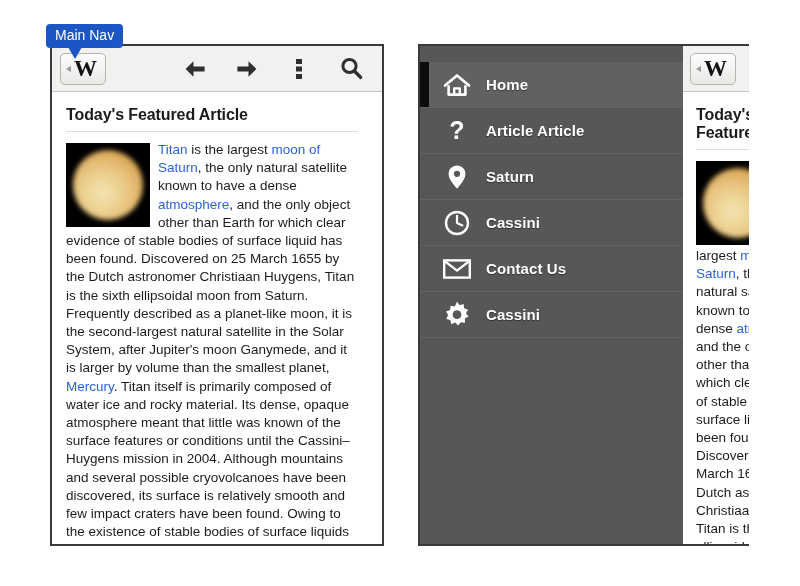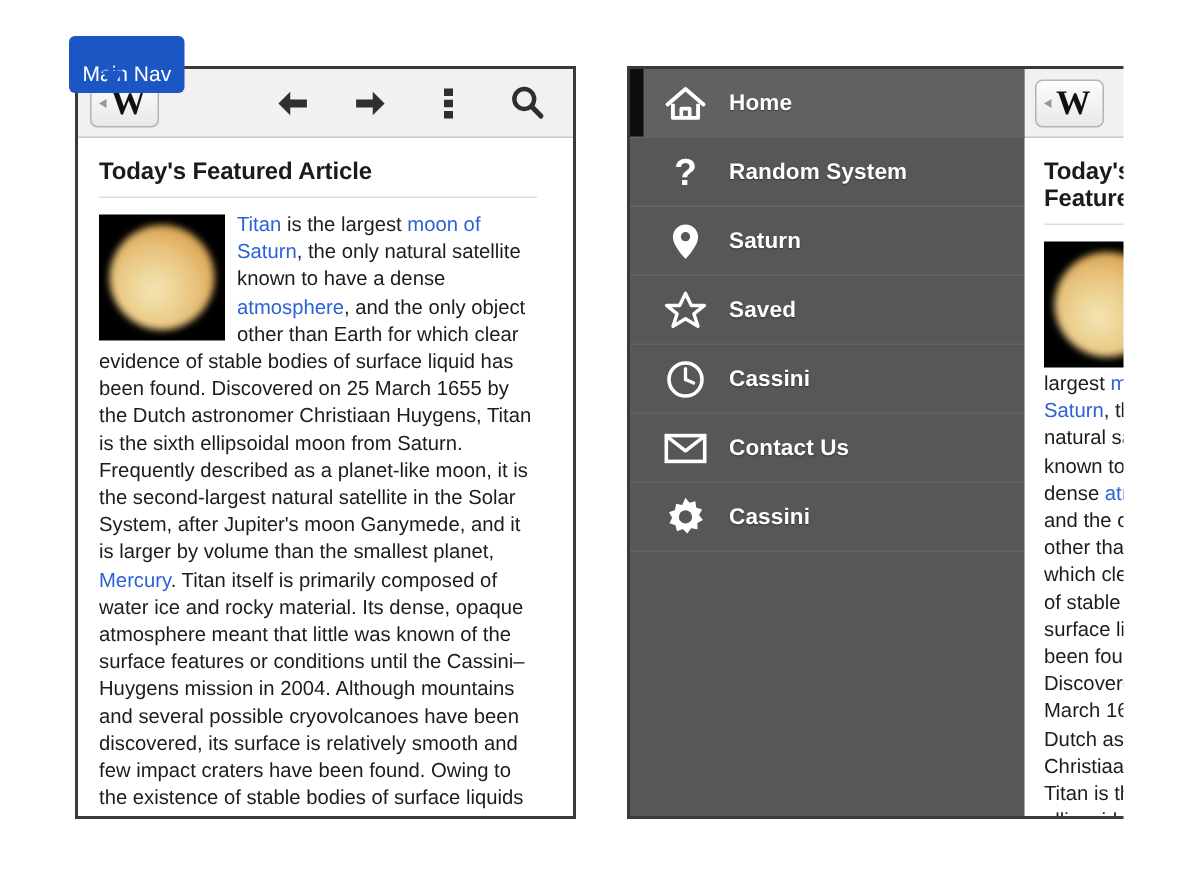--- a/index.html
+++ b/index.html
@@ -21,21 +21,21 @@
 
   
   .callout {
     position: absolute;
     left: 46px;
     top: 24px;
     background: #1c56c4;
     color: #ffffff;
     font-size: 14px;
     font-family: "Liberation Sans", sans-serif;
-    padding: 17px 9px 4px 9px;
+    padding: 3px 9px 4px 9px;
     border-radius: 4px;
     line-height: 17px;
     white-space: nowrap;
     z-index: 40;
   }
   .callout-tip {
     position: absolute;
     left: 68px;
     top: 47px;
     width: 0;
@@ -190,21 +190,21 @@
   }
   .nav-item {
     position: relative;
     height: 46px;
     display: flex;
     align-items: center;
     border-bottom: 1px solid #646464;
     box-sizing: border-box;
     padding-left: 22px;
   }
-  .nav-item.active { background: #616161; }
+  .nav-item.active { background: #616161; margin-top: 16px; }
   .nav-item.active::before {
     content: "";
     position: absolute;
     left: 0;
     top: 0;
     bottom: 0;
     width: 9px;
     background: #0d0d0d;
   }
   .nav-ico {
@@ -353,41 +353,33 @@
         </span>
         <span class="nav-label">Home</span>
       </div>
 
       <div class="nav-item">
         <span class="nav-ico">
           <svg width="28" height="28" viewBox="0 0 28 28" aria-hidden="true">
             <text x="14" y="22" text-anchor="middle" font-family="Liberation Sans, sans-serif" font-size="25" font-weight="700" fill="#ffffff">?</text>
           </svg>
         </span>
-        <span class="nav-label">Random System</span>
+        <span class="nav-label">Article Article</span>
       </div>
 
       <div class="nav-item">
         <span class="nav-ico">
           <svg width="28" height="28" viewBox="0 0 28 28" aria-hidden="true">
             <path d="M14 2.6 C9.2 2.6 5.6 6.3 5.6 11 C5.6 17.2 14 25.6 14 25.6 C14 25.6 22.4 17.2 22.4 11 C22.4 6.3 18.8 2.6 14 2.6 Z" fill="#ffffff"></path>
             <circle cx="14" cy="10.8" r="3.1" fill="#575757"></circle>
           </svg>
         </span>
         <span class="nav-label">Saturn</span>
       </div>
 
-      <div class="nav-item">
-        <span class="nav-ico">
-          <svg width="30" height="28" viewBox="0 0 30 28" aria-hidden="true">
-            <path d="M15 2.6 L18.9 10.6 L27.6 10.6 L20.6 16.2 L23.3 24.6 L15 19.5 L6.7 24.6 L9.4 16.2 L2.4 10.6 L11.1 10.6 Z" fill="none" stroke="#ffffff" stroke-width="2.3" stroke-linejoin="round"></path>
-          </svg>
-        </span>
-        <span class="nav-label">Saved</span>
-      </div>
 
       <div class="nav-item">
         <span class="nav-ico">
           <svg width="28" height="28" viewBox="0 0 28 28" aria-hidden="true">
             <circle cx="14" cy="14" r="11" fill="none" stroke="#ffffff" stroke-width="2.4"></circle>
             <line x1="14" y1="14" x2="14" y2="6.8" stroke="#ffffff" stroke-width="2.2" stroke-linecap="round"></line>
             <line x1="14" y1="14" x2="19.4" y2="16.4" stroke="#ffffff" stroke-width="2.2" stroke-linecap="round"></line>
           </svg>
         </span>
         <span class="nav-label">Cassini</span>

